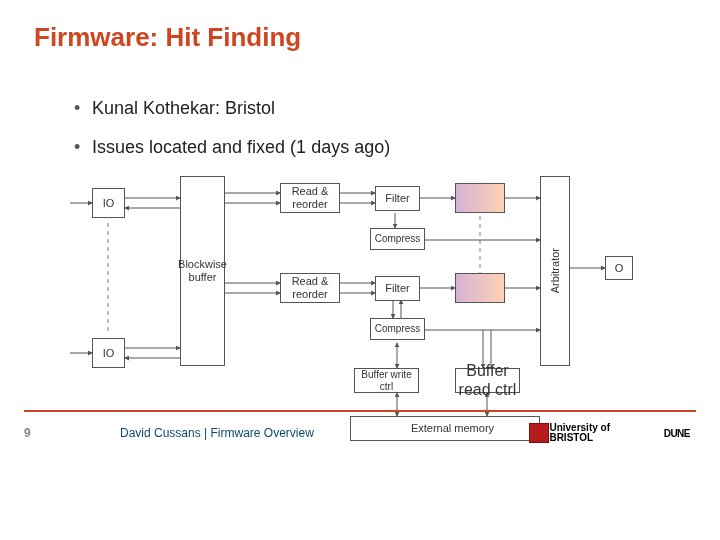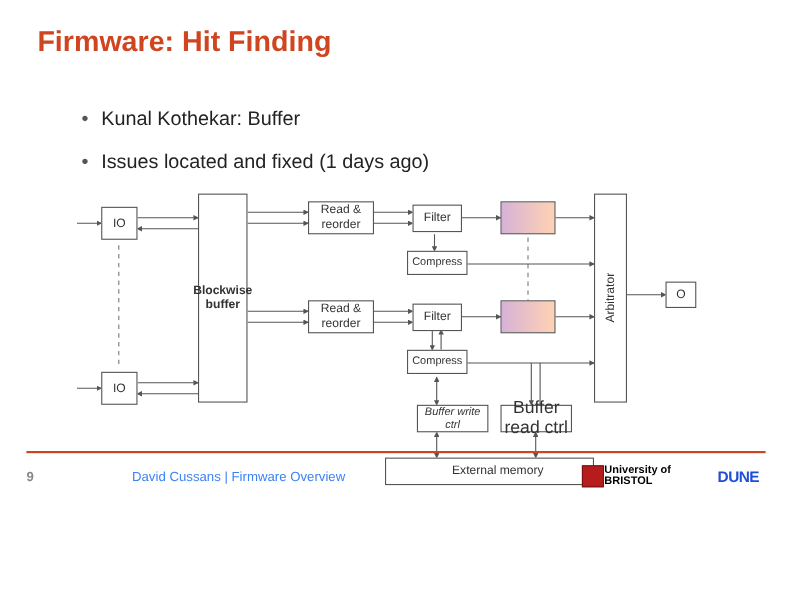--- a/index.html
+++ b/index.html
@@ -102,49 +102,49 @@
     bottom: 20px;
     font-size: 12px;
     font-weight: bold;
     color: #888;
   }
   .footer-text {
     position: absolute;
     left: 120px;
     bottom: 20px;
     font-size: 12px;
-    color: #3b82f6;
+    color: #0c4a6e;
   }
   .logo {
     position: absolute;
     bottom: 16px;
     height: 22px;
     display: flex;
     align-items: center;
     gap: 0;
     font-size: 10px;
     font-weight: bold;
   }
   .bristol { right: 110px; color: #000; }
   .bristol .crest {
     width: 18px; height: 18px;
     background: #b71c1c;
     border: 1px solid #7f0f0f;
   }
-  .dune { right: 30px; color: #1d4ed8; letter-spacing: -0.5px; font-size: 14px;}
+  .dune { right: 30px; color: #000000; letter-spacing: -0.5px; font-size: 10px;}
 </style>
 </head>
 <body>
 
 <div class="slide">
 
   <div class="title">Firmware: Hit Finding</div>
 
   <ul class="bullets">
-    <li>Kunal Kothekar: Buffer</li>
+    <li>Kunal Kothekar: Bristol</li>
     <li>Issues located and fixed (1 days ago)</li>
   </ul>
 
   <div class="diagram">
 
     <svg class="wires" viewBox="0 0 590 290" preserveAspectRatio="none">
       <defs>
         <marker id="ah" viewBox="0 0 6 6" refX="5" refY="3" markerWidth="5" markerHeight="5" orient="auto-start-reverse">
           <path d="M0 0 L6 3 L0 6 Z" fill="#555"></path>
         </marker>
@@ -196,38 +196,38 @@
 
       <line x1="421" y1="200" x2="421" y2="162" stroke="#555"></line>
       <line x1="413" y1="162" x2="413" y2="200" stroke="#555" marker-end="url(#ah)"></line>
 
       <line x1="500" y1="100" x2="535" y2="100" stroke="#555" marker-end="url(#ah)"></line>
     </svg>
 
     <div class="box" style="left:22px; top:20px; width:33px; height:30px;">IO</div>
     <div class="box" style="left:22px; top:170px; width:33px; height:30px;">IO</div>
 
-    <div class="box tall" style="left:110px; top:8px; width:45px; height:190px;font-weight:bold;">Blockwise
+    <div class="box tall" style="left:110px; top:8px; width:45px; height:190px;">Blockwise
 buffer</div>
 
     <div class="box" style="left:210px; top:15px; width:60px; height:30px;">Read &amp;
 reorder</div>
     <div class="box" style="left:210px; top:105px; width:60px; height:30px;">Read &amp;
 reorder</div>
 
     <div class="box" style="left:305px; top:18px; width:45px; height:25px;">Filter</div>
     <div class="box" style="left:305px; top:108px; width:45px; height:25px;">Filter</div>
 
     <div class="box" style="left:300px; top:60px; width:55px; height:22px; font-size:10px;">Compress</div>
     <div class="box" style="left:300px; top:150px; width:55px; height:22px; font-size:10px;">Compress</div>
 
     <div class="box grad" style="left:385px; top:15px; width:50px; height:30px;"></div>
     <div class="box grad" style="left:385px; top:105px; width:50px; height:30px;"></div>
 
-    <div class="box" style="left:309px; top:200px; width:65px; height:25px; font-size:10px;font-style:italic;">Buffer
+    <div class="box" style="left:284px; top:200px; width:65px; height:25px; font-size:10px;">Buffer
 write ctrl</div>
     <div class="box" style="left:385px; top:200px; width:65px; height:25px; font-size:16px;">Buffer
 read ctrl</div>
 
     <div class="box" style="left:280px; top:248px; width:190px; height:25px;padding-left:17px;">External memory</div>
 
     <div class="box" style="left:470px; top:8px; width:30px; height:190px;">
       <span class="vlabel">Arbitrator</span>
     </div>
 

